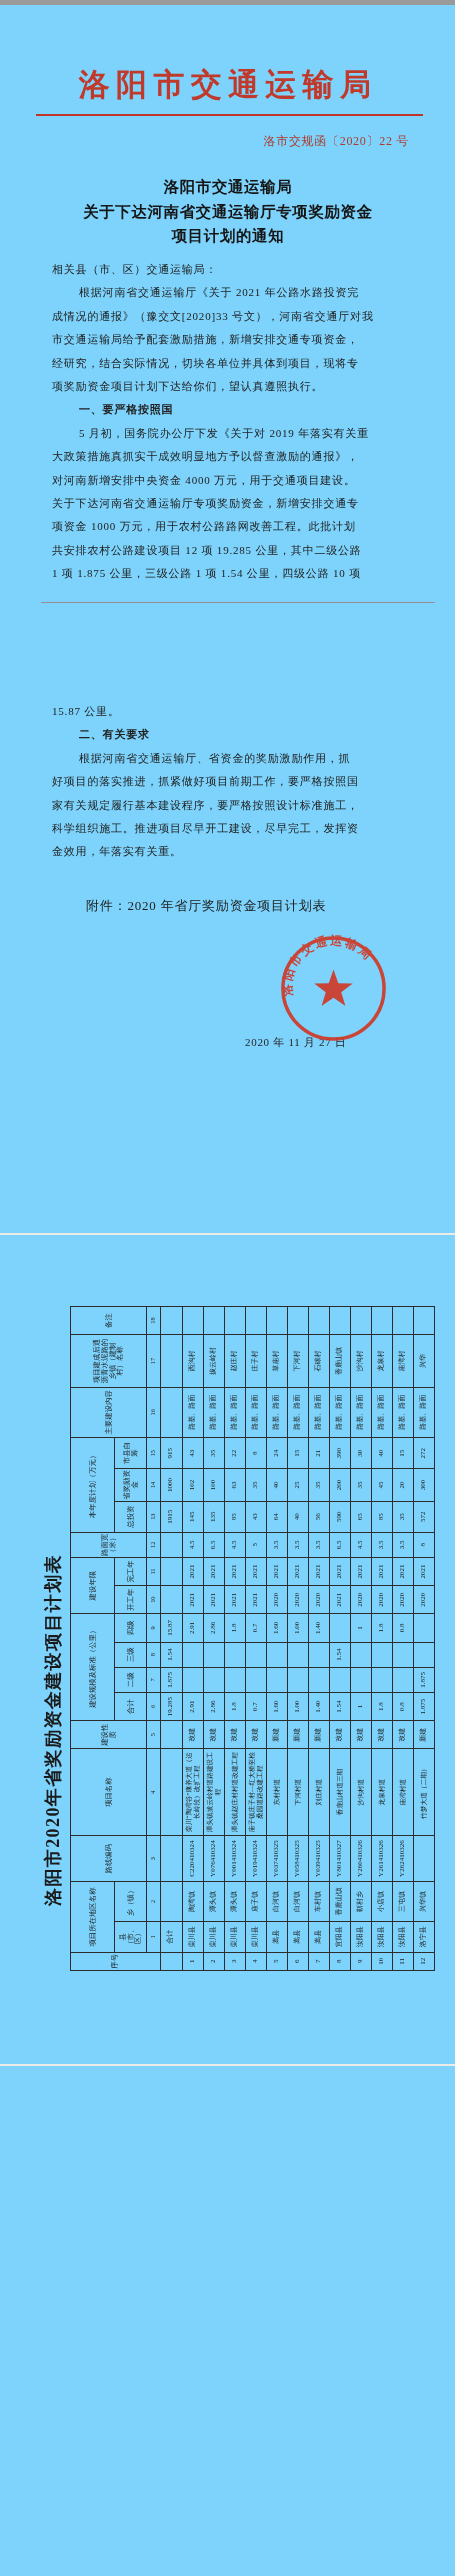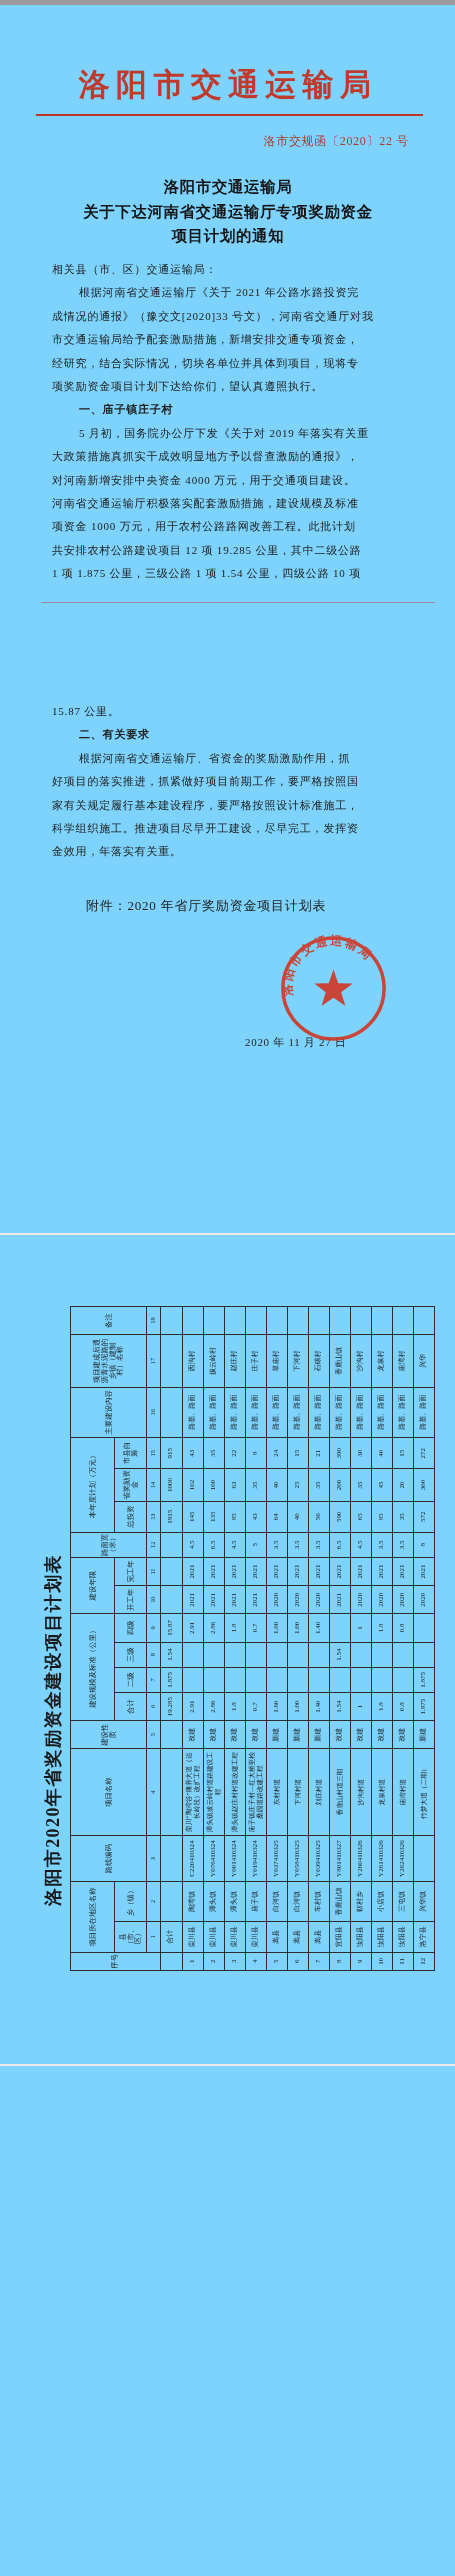--- a/index.html
+++ b/index.html
@@ -72,25 +72,25 @@
       <div>项目计划的通知</div>
     </div>
 
   <div class="body-block" id="page1-lines">
       <div class="line">相关县（市、区）交通运输局：</div>
       <div class="line ind">根据河南省交通运输厅《关于 2021 年公路水路投资完</div>
       <div class="line">成情况的通报》（豫交文[2020]33 号文），河南省交通厅对我</div>
       <div class="line">市交通运输局给予配套激励措施，新增安排交通专项资金，</div>
       <div class="line">经研究，结合实际情况，切块各单位并具体到项目，现将专</div>
       <div class="line">项奖励资金项目计划下达给你们，望认真遵照执行。</div>
-      <div class="line ind bold">一、庙子镇庄子村</div>
+      <div class="line ind bold">一、要严格按照国</div>
       <div class="line ind">5 月初，国务院办公厅下发《关于对 2019 年落实有关重</div>
       <div class="line">大政策措施真抓实干成效明显地方予以督查激励的通报》，</div>
       <div class="line">对河南新增安排中央资金 4000 万元，用于交通项目建设。</div>
-      <div class="line">河南省交通运输厅积极落实配套激励措施，建设规模及标准</div>
+      <div class="line">关于下达河南省交通运输厅专项奖励资金，新增安排交通专</div>
       <div class="line">项资金 1000 万元，用于农村公路路网改善工程。此批计划</div>
       <div class="line">共安排农村公路建设项目 12 项 19.285 公里，其中二级公路</div>
       <div class="line">1 项 1.875 公里，三级公路 1 项 1.54 公里，四级公路 10 项</div>
     </div>
 
   <div class="page-divider-red"></div>
 
   <div class="body-block" id="page2-lines">
       <div class="line">15.87 公里。</div>
       <div class="line ind bold">二、有关要求</div>

